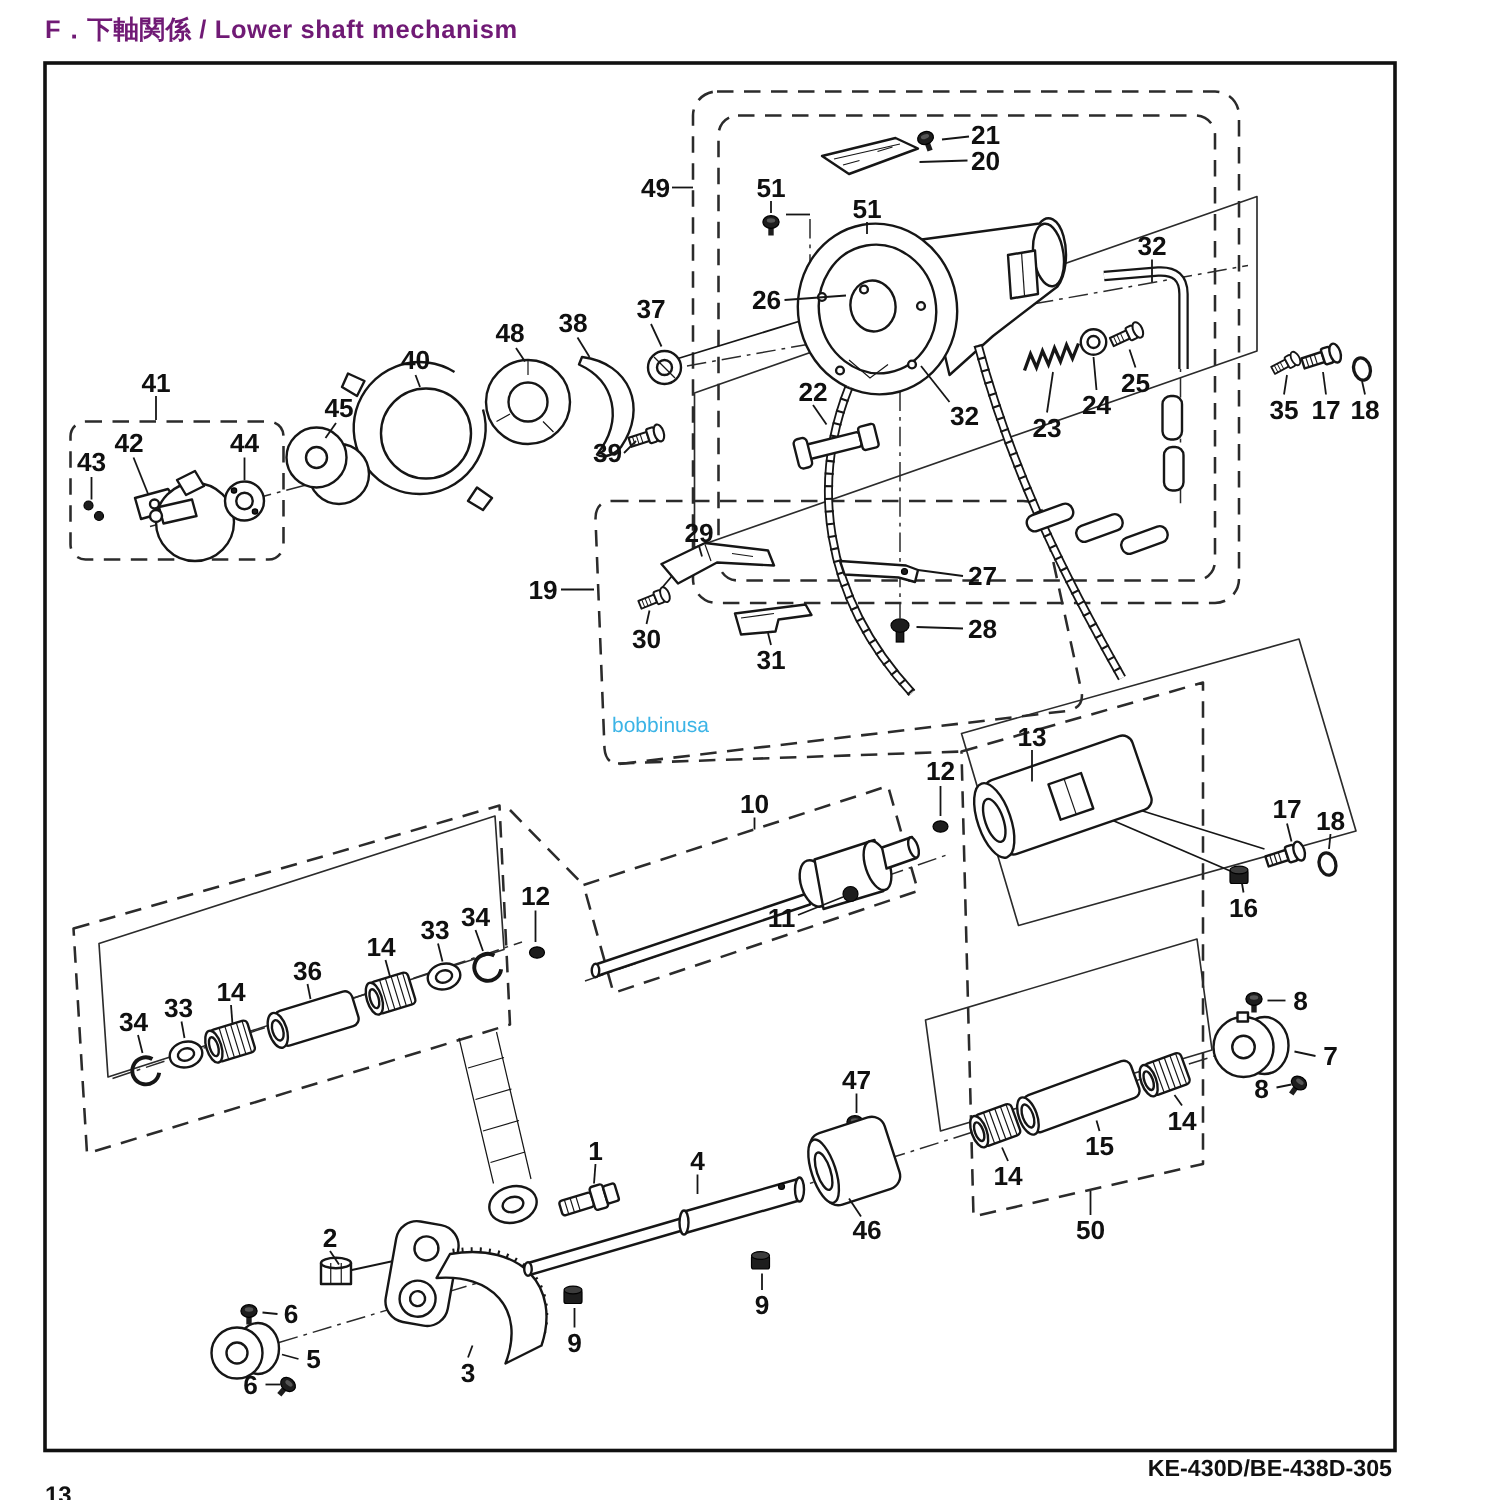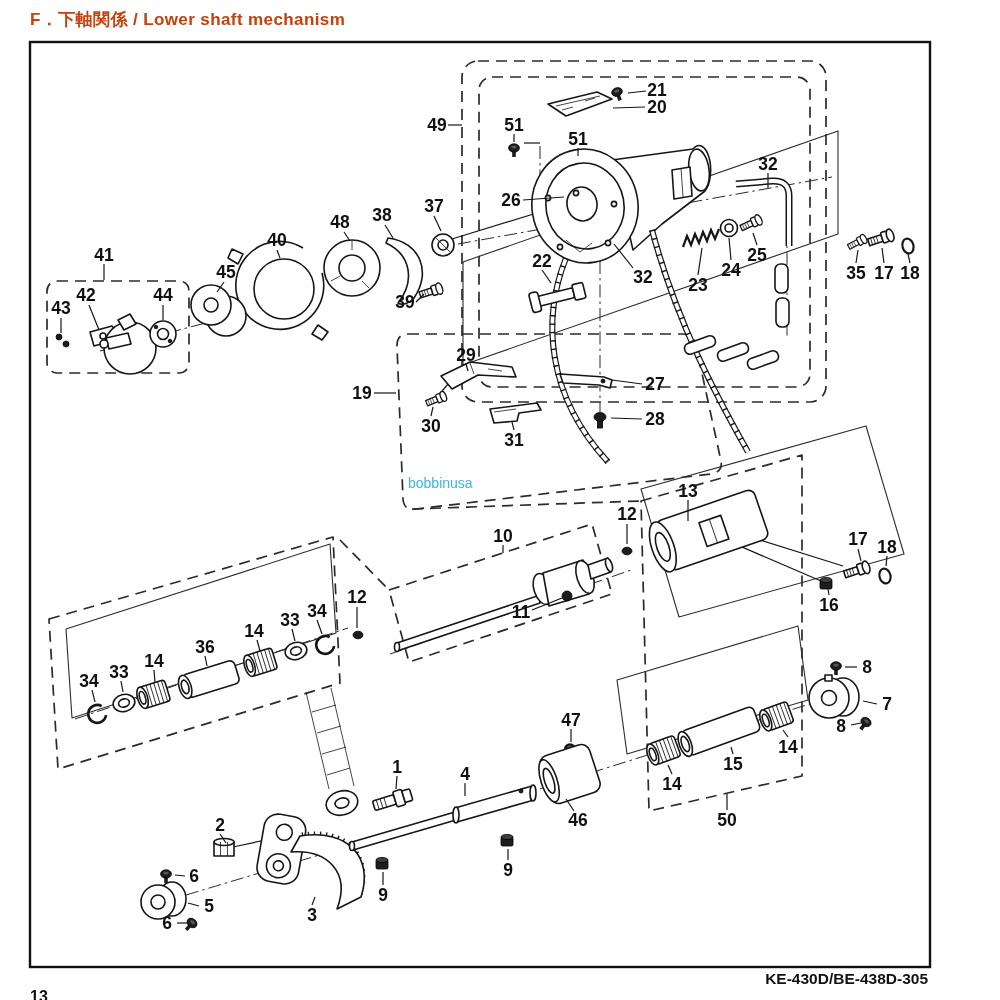--- a/index.html
+++ b/index.html
@@ -1,18 +1,18 @@
 <!DOCTYPE html>
 <html><head>
 <meta charset="utf-8">
 <style>
   html,body{margin:0;padding:0;background:#fff;width:1000px;height:1000px;overflow:hidden;
     font-family:"Liberation Sans",sans-serif;}
   .stage{position:relative;width:1000px;height:1000px;background:#fff;}
-  .title{position:absolute;left:30px;top:8px;font-size:17px;font-weight:bold;color:#c2410c;
+  .title{position:absolute;left:30px;top:8px;font-size:17px;font-weight:bold;color:#701a75;
     letter-spacing:.4px;white-space:nowrap;}
   svg{position:absolute;left:0;top:0;}
   .dash{fill:none;stroke:#2b2b2b;stroke-width:1.7;stroke-dasharray:11 7;stroke-linejoin:round;}
   .panel{fill:none;stroke:#2b2b2b;stroke-width:1.1;stroke-linejoin:round;}
   .axis{fill:none;stroke:#2b2b2b;stroke-width:1;stroke-dasharray:13 4 2.5 4;}
   .ink{fill:#fff;stroke:#161616;stroke-width:1.6;stroke-linejoin:round;}
   .thin{fill:none;stroke:#161616;stroke-width:.8;}
   .dark{fill:#1d1d1d;stroke:#000;stroke-width:.8;}
   .leader{stroke:#161616;stroke-width:1.2;fill:none;}
   .plabel{font:bold 17.5px "Liberation Sans",sans-serif;fill:#101010;text-anchor:middle;}

